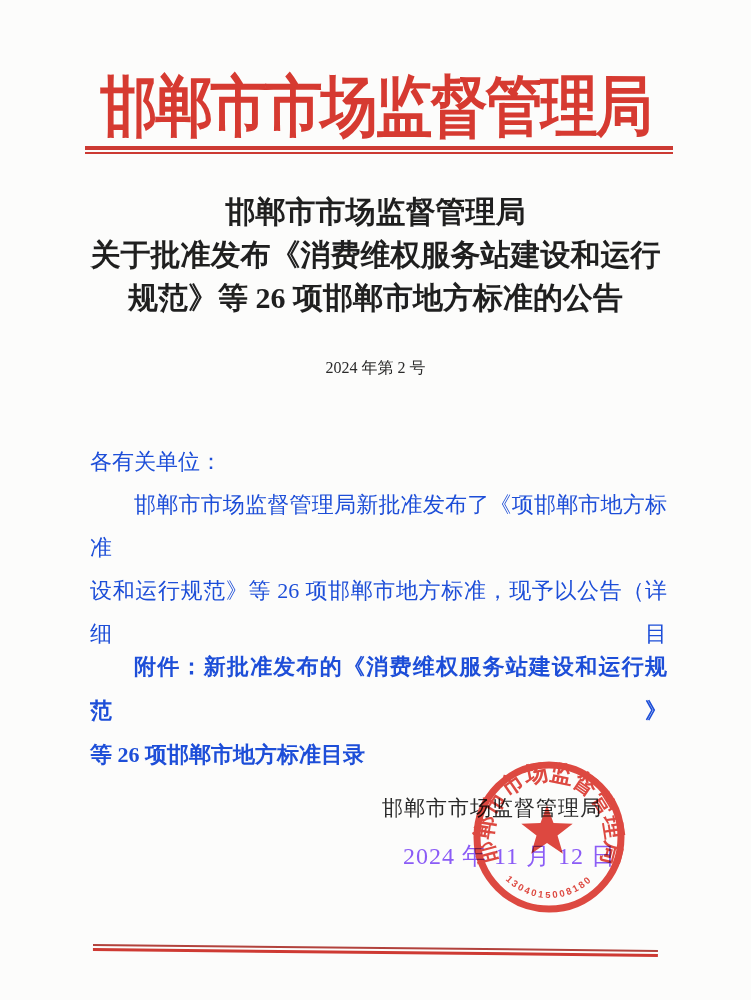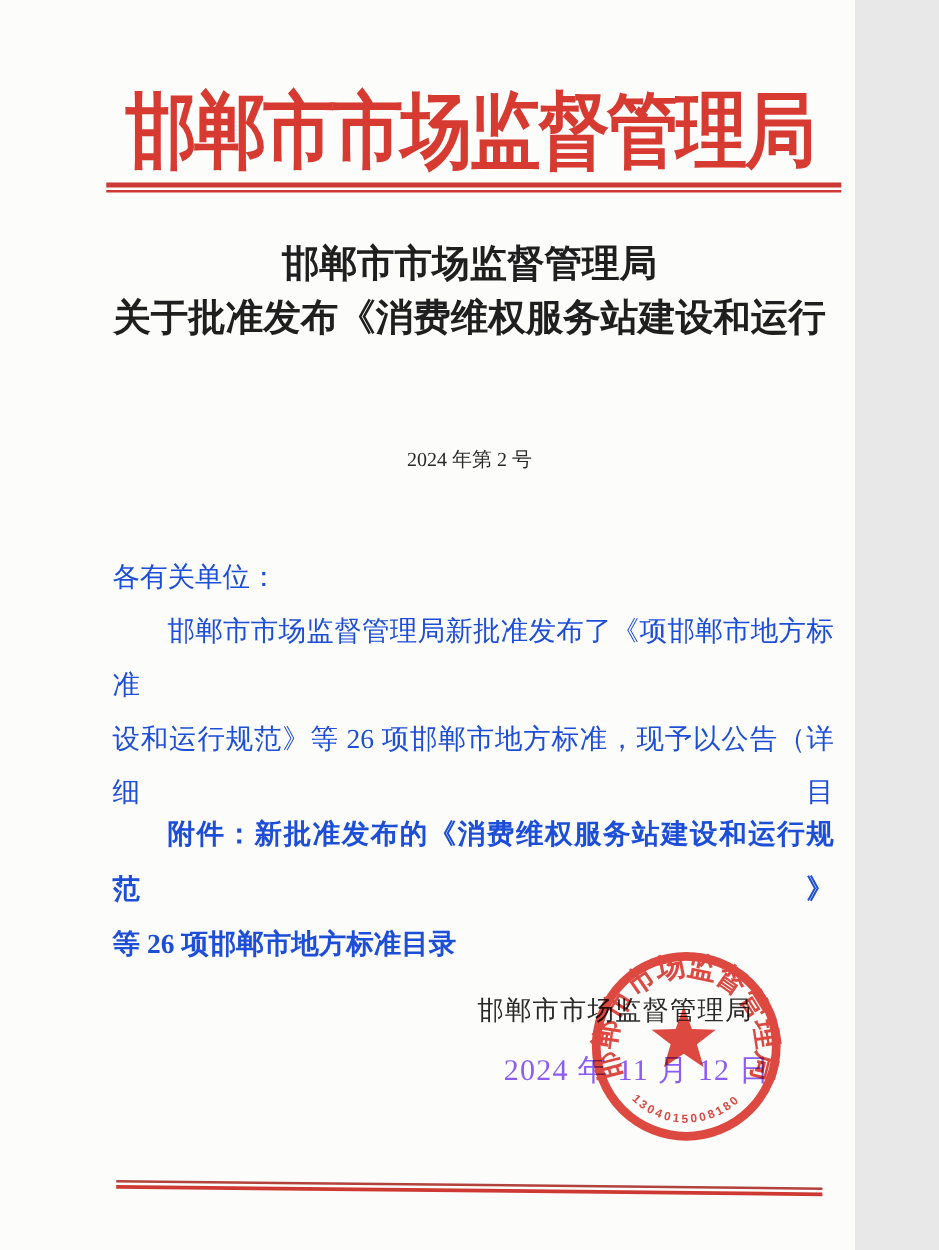--- a/index.html
+++ b/index.html
@@ -1,18 +1,18 @@
 <!DOCTYPE html>
 <html><head>
 <meta charset="utf-8">
 <style>
   html,body{margin:0;padding:0;background:#e8e8e8;}
   .page{
     position:relative;
-    width:684px;height:1000px;
+    width:751px;height:1000px;
     background:#fcfcfb;
     overflow:hidden;
     font-family:"Liberation Serif","DejaVu Serif",serif;
     color:var(--text_color,#232323);
   }
   .letterhead{
     position:absolute;top:58px;left:0;width:751px;height:84px;
     line-height:84px;text-align:center;
     font-size:57px;font-weight:bold;letter-spacing:-2px;
     color:var(--letterhead_red,#d63a31);
@@ -68,20 +68,21 @@
   <div class="letterhead">邯郸市市场监督管理局</div>
 
   <div class="header-rule">
     <div class="thick"></div>
     <div class="thin"></div>
   </div>
 
   <div class="doc-title">
     <div>邯郸市市场监督管理局</div>
     <div>关于批准发布《消费维权服务站建设和运行</div>
+    <div>规范》等 26 项邯郸市地方标准的公告</div>
   </div>
 
   <div class="doc-number">2024 年第 2 号</div>
 
   <div class="body-block">
     <div>各有关单位：</div>
     <div class="jline indent">邯郸市市场监督管理局新批准发布了《项邯郸市地方标准</div>
     <div class="jline">设和运行规范》等 26 项邯郸市地方标准，现予以公告（详细目</div>
   </div>
 

